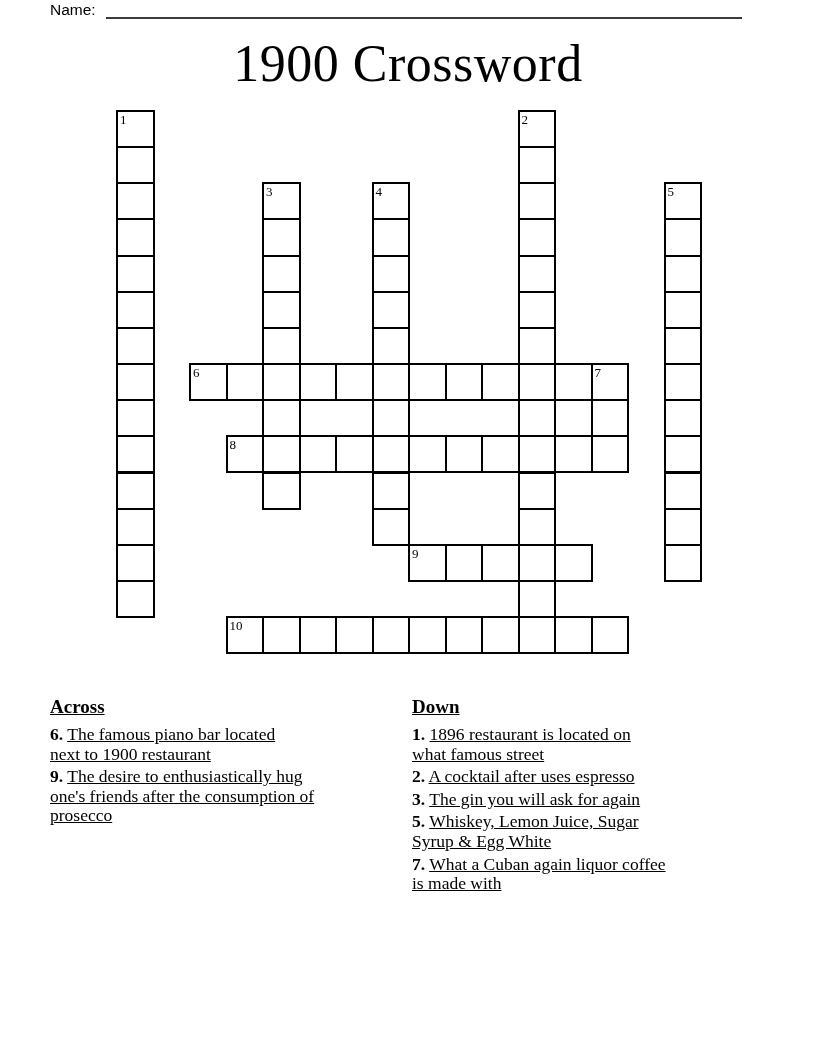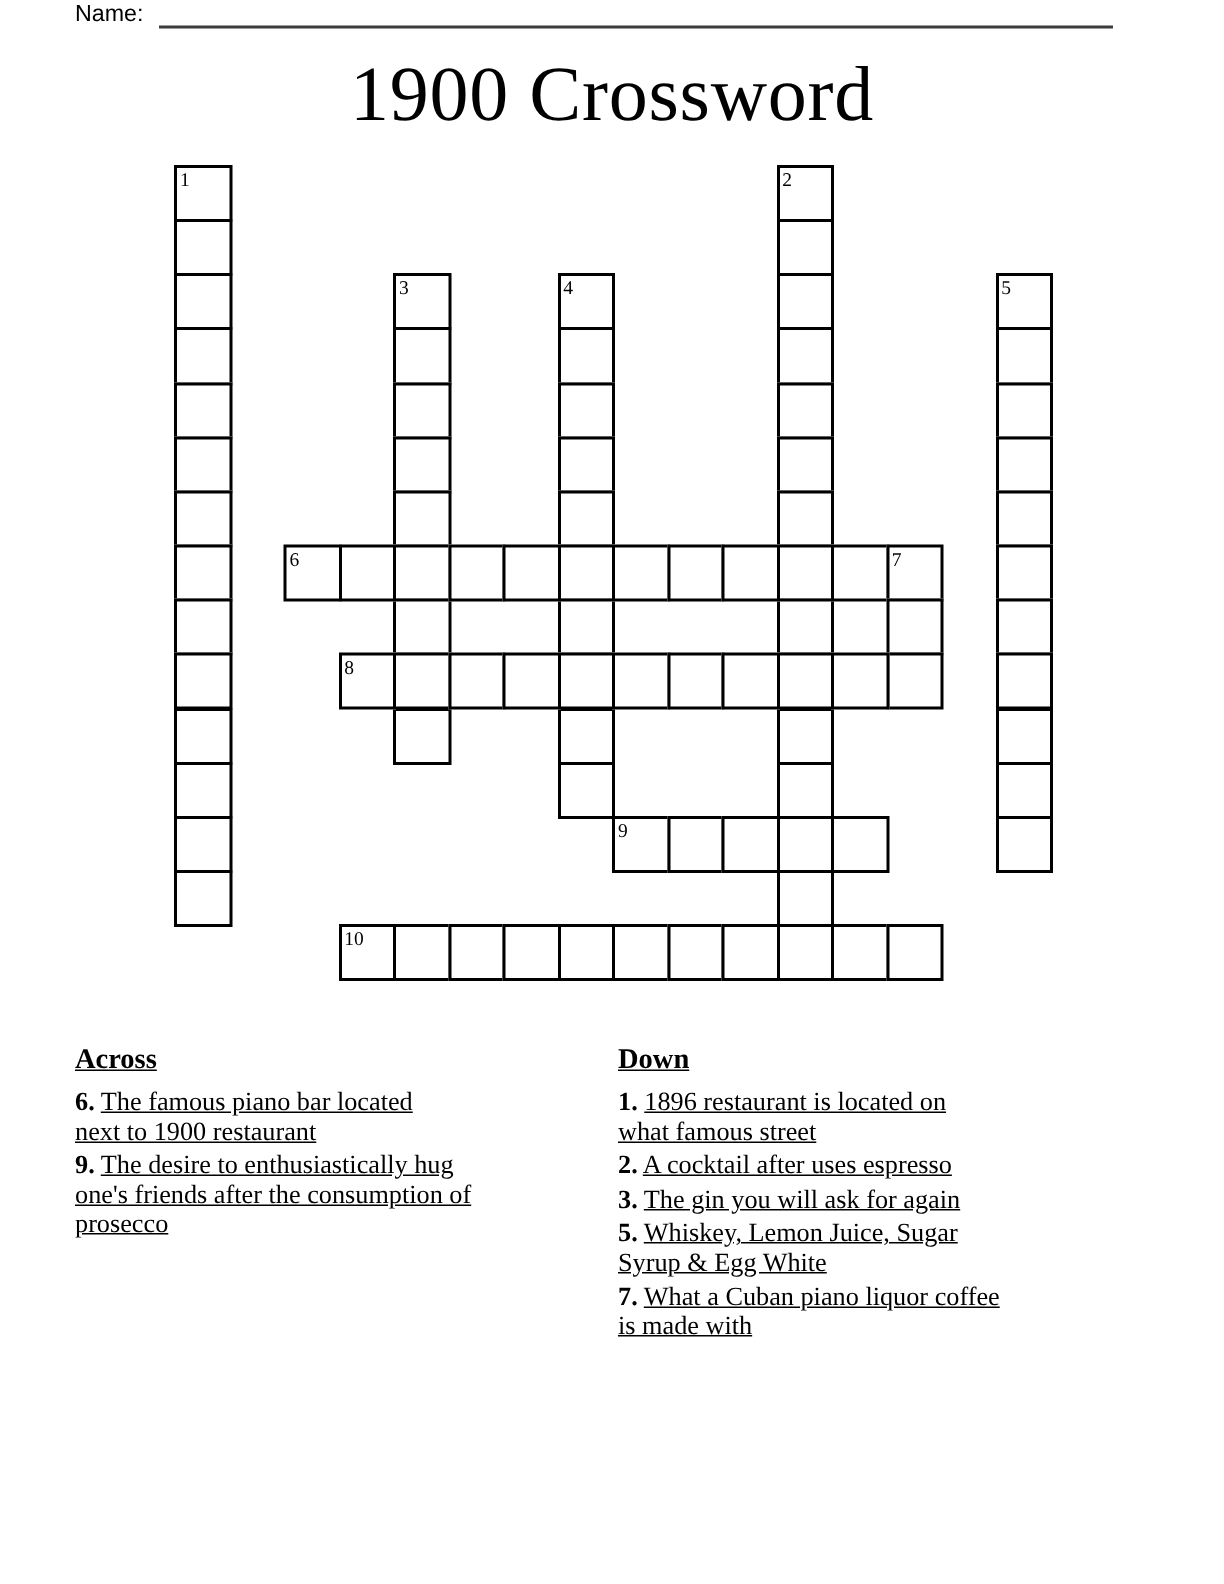--- a/index.html
+++ b/index.html
@@ -189,15 +189,15 @@
 </div>
 
 <div class="clue-col down">
   <div class="clue-heading">Down</div>
   <p class="clue"><span class="clue-num">1.</span> <span class="clue-text">1896 restaurant is located on
 what famous street</span></p>
   <p class="clue"><span class="clue-num">2.</span> <span class="clue-text">A cocktail after uses espresso</span></p>
   <p class="clue"><span class="clue-num">3.</span> <span class="clue-text">The gin you will ask for again</span></p>
   <p class="clue"><span class="clue-num">5.</span> <span class="clue-text">Whiskey, Lemon Juice, Sugar
 Syrup &amp; Egg White</span></p>
-  <p class="clue"><span class="clue-num">7.</span> <span class="clue-text">What a Cuban piano liquor coffee
+  <p class="clue"><span class="clue-num">7.</span> <span class="clue-text">What a Cuban again liquor coffee
 is made with</span></p>
 </div>
 
 </body></html>

